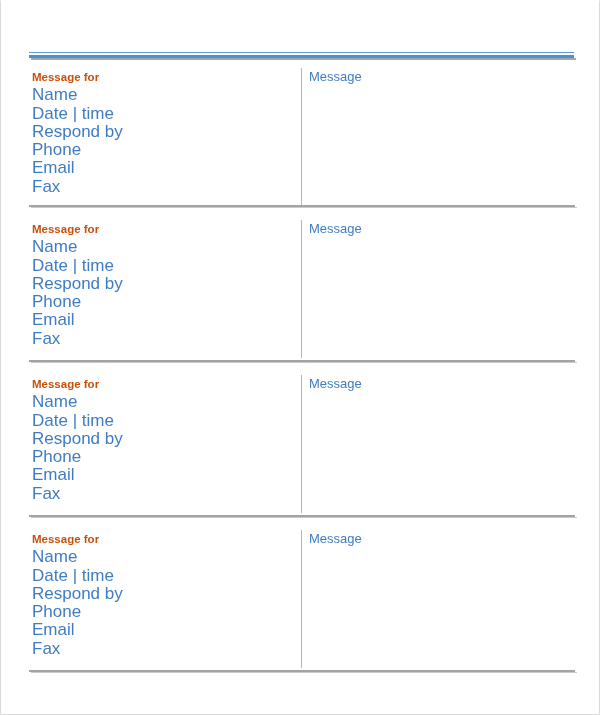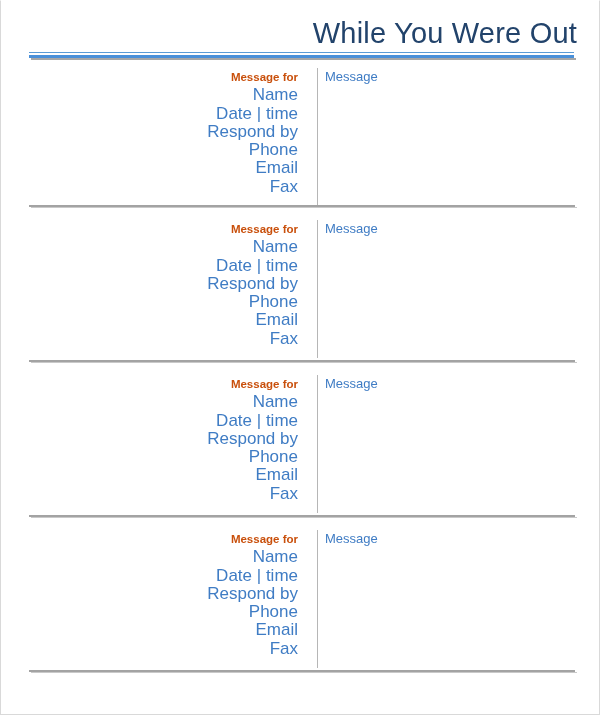--- a/index.html
+++ b/index.html
@@ -78,23 +78,22 @@
     left: 2px;
     top: 6px;
     width: 545px;
     height: 2px;
     background: #a6a6a6;
   }
 
   
   .block {
     position: absolute;
-    left: 16px;
+    left: 0;
     width: 484px;
-    text-align: right;
   }
   .block-inner {
     position: relative;
     height: 100%;
   }
 
   .labels {
     position: absolute;
     left: 31px;
     top: 0;
@@ -155,21 +154,20 @@
     height: 1px;
     background: #c9c9c9;
   }
 </style>
 </head>
 <body>
 
 <div class="page">
 
   <div class="header">
-    <h1 class="page-title">While You Were Out</h1>
     <div class="header-rules">
       <div class="rule-thin-blue"></div>
       <div class="rule-thick-blue"></div>
       <div class="rule-gray-shadow"></div>
     </div>
   </div>
 
   <div class="block" id="block-1" style="top:67px; height:138px;">
     <div class="block-inner">
       <div class="v-divider" style="top:0; height:138px;"></div>

